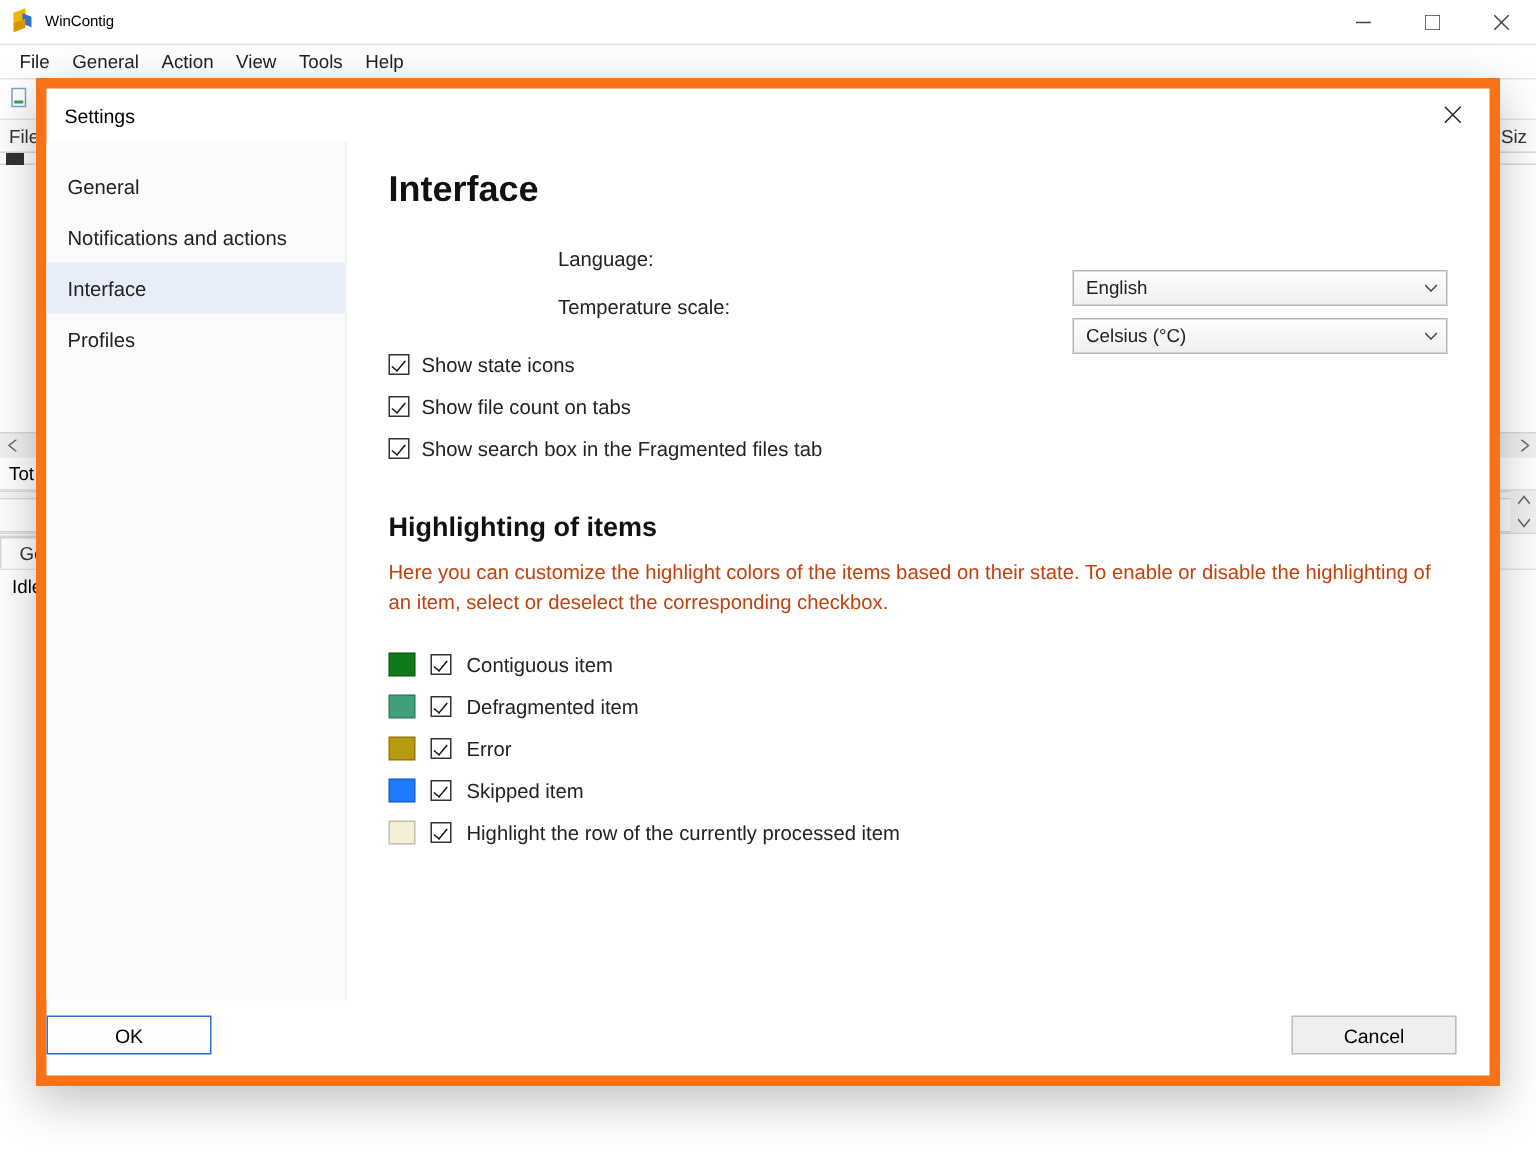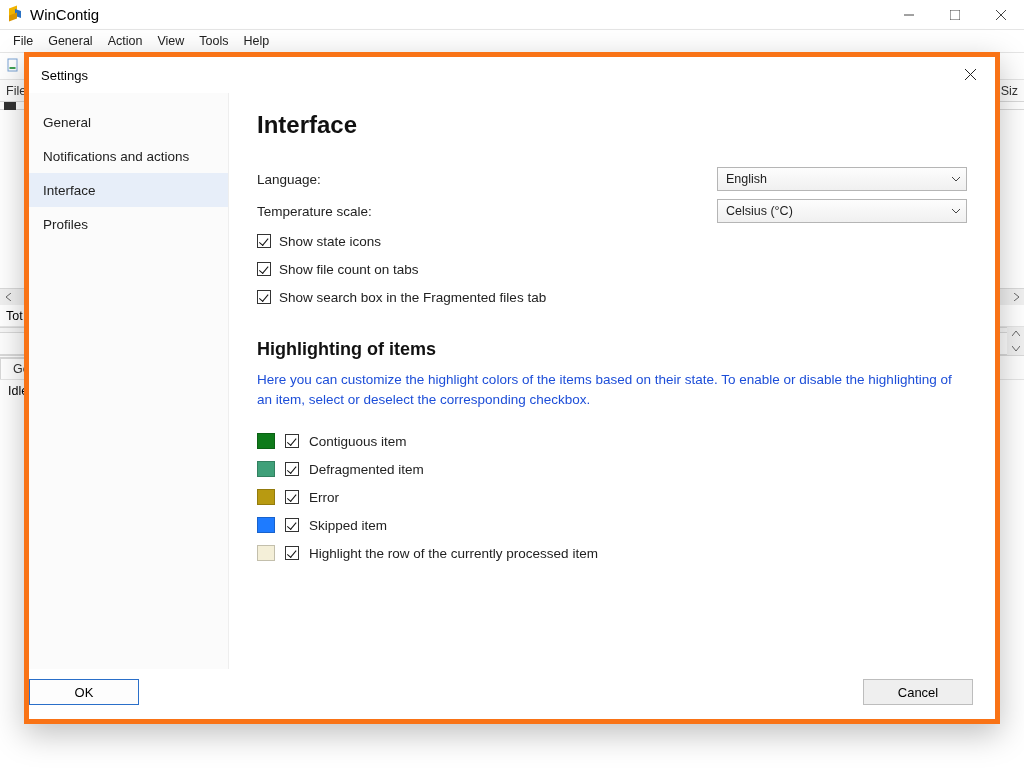--- a/index.html
+++ b/index.html
@@ -21,21 +21,21 @@
     position: relative;
   }
   .main-title-icon {
     width: 16px; height: 16px;
     margin: 0 7px;
     position: relative;
   }
   .main-title-icon .cube-a { position:absolute; left:2px; top:0; width:8px; height:8px; background:#f0b400; transform:skewY(-20deg);}
   .main-title-icon .cube-b { position:absolute; left:8px; top:3px; width:6px; height:7px; background:#2b72c4; transform:skewY(20deg);}
   .main-title-icon .cube-c { position:absolute; left:2px; top:7px; width:8px; height:6px; background:#d99500; transform:skewY(-20deg);}
-  .main-title { font-size: 15px; color:#000; }
+  .main-title { font-size: 10px; color:#000; }
   .win-controls { position:absolute; right:0; top:0; height:30px; display:flex; }
   .win-btn { width:46px; display:flex; align-items:center; justify-content:center; color:#555; font-family:inherit; }
   .win-btn svg { stroke:#444; stroke-width:1; fill:none; }
   .main-menubar {
     height:22px;
     display:flex;
     align-items:center;
     gap:3px;
     padding:0 7px;
     font-size:12.5px;
@@ -108,21 +108,21 @@
   }
   .main-right-scroll-track { position:absolute; right:0; top:0; bottom:0; width:17px; background:#f0f0f0; display:flex; flex-direction:column;}
   .main-right-scroll-track .scroll-caret { height:17px; width:17px; }
 
   
   .modal {
     position:absolute;
     left:24px; top:52px;
     width:976px; height:672px;
     background:#fff;
-    border:5px solid #f97316;
+    border:7px solid #f97316;
     box-shadow:0 10px 30px rgba(0,0,0,0.25);
     display:flex;
     flex-direction:column;
   }
   .modal-titlebar {
     height:36px;
     display:flex;
     align-items:center;
     padding:0 12px;
     font-size:13px;
@@ -151,21 +151,21 @@
   }
   .side-item.active { background:#e7eef9; }
   .modal-content {
     flex:1;
     padding:14px 28px 18px 28px;
     display:flex;
     flex-direction:column;
     overflow:auto;
   }
   .modal-h1 { font-size:24px; font-weight:700; margin:4px 0 24px 0; color:#111;}
-  .form-row { display:flex; align-items:center; height:32px; }
+  .form-row { display:flex; align-items:center; height:32px;flex-direction:column; }
   .form-label { width:480px; font-size:13.5px; color:#222;}
   .form-select { flex:0 0 250px; margin-left:auto; }
   .select {
     height:24px; width:250px;
     background:linear-gradient(#fdfdfd,#f0f0f0);
     border:1px solid #b5b5b5;
     display:flex; align-items:center; padding:0 8px;
     font-size:12.5px; color:#222;
     position:relative;
   }
@@ -177,21 +177,21 @@
     display:inline-flex; align-items:center; justify-content:center;
     background:#fff;
     flex:0 0 14px;
   }
   .chk.checked::after {
     content:""; width:8px; height:4px;
     border-left:1.6px solid #111; border-bottom:1.6px solid #111;
     transform:rotate(-50deg) translate(0px,-1px);
   }
   .modal-h2 { font-size:18px; font-weight:700; margin:28px 0 10px 0; color:#111;}
-  .subtext { font-size:13.5px; color:#1d4ed8; line-height:1.45; margin-bottom:18px; }
+  .subtext { font-size:13.5px; color:#c2410c; line-height:1.45; margin-bottom:18px; }
   .hl-row { display:flex; align-items:center; height:28px; gap:10px; font-size:13.5px; color:#222;}
   .swatch { width:18px; height:16px; border:1px solid rgba(0,0,0,0.2); flex:0 0 18px;}
   .modal-footer {
     height:50px;
     display:flex;
     align-items:center;
     justify-content:space-between;
     gap:14px;
     padding:0 22px 4px 0;
   }

